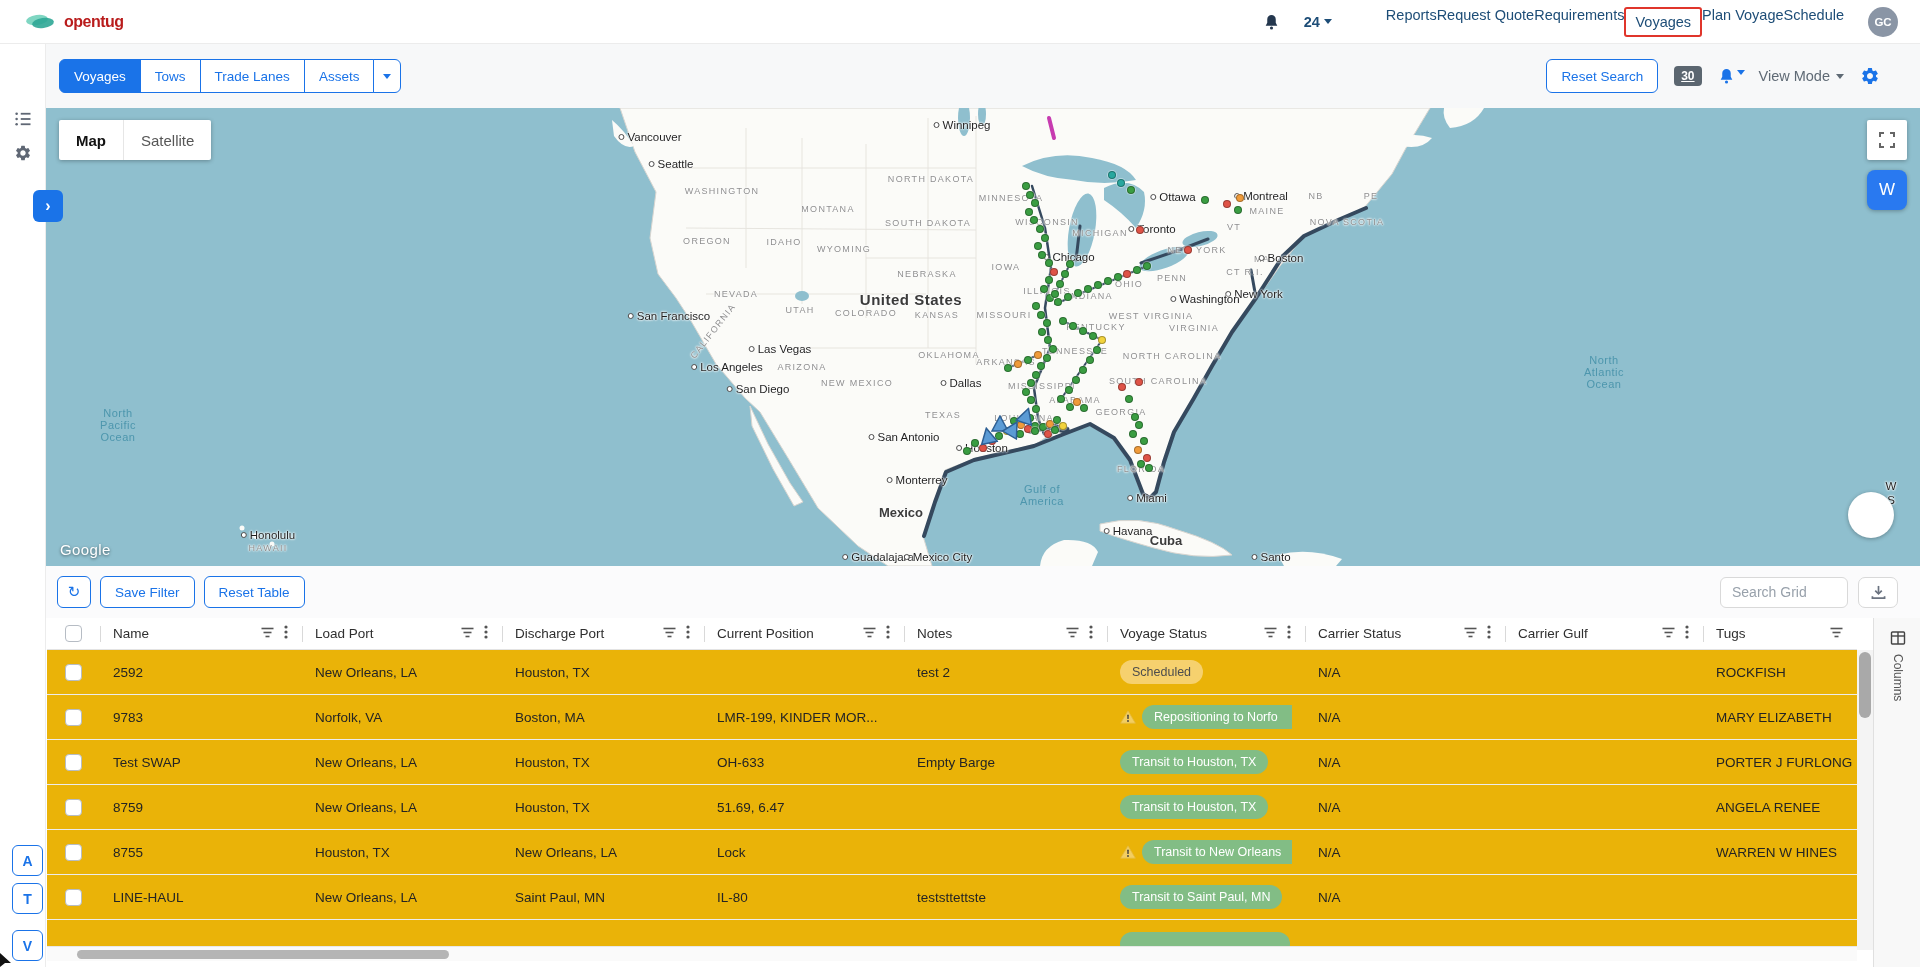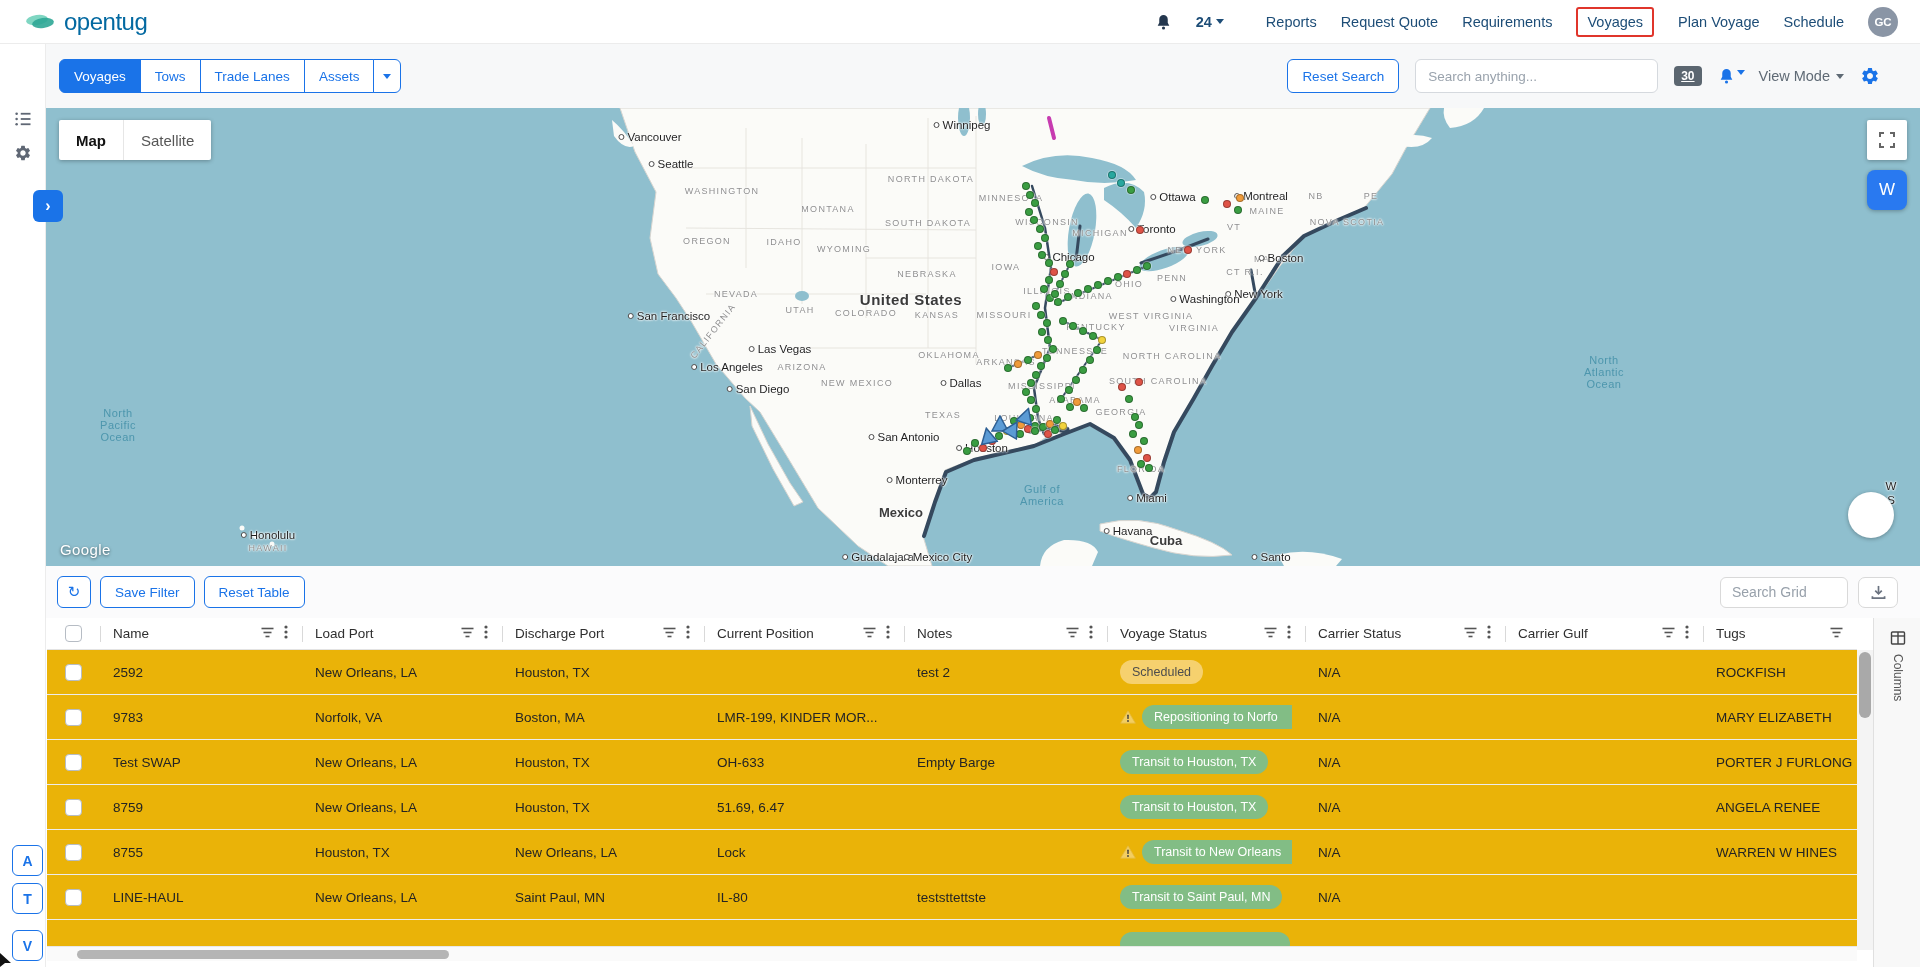--- a/index.html
+++ b/index.html
@@ -3,21 +3,21 @@
 <meta charset="utf-8">
 <style>
   * { margin:0; padding:0; box-sizing:border-box; }
   html,body { background:#fff; }
   body { font-family:"Liberation Sans", sans-serif; }
   #app { position:relative; width:1920px; height:967px; background:#fff; overflow:hidden; }
 
   
   #header { position:absolute; left:0; top:0; width:1920px; height:44px; background:#fff; border-bottom:1px solid #ececec; display:flex; align-items:center; justify-content:space-between; padding:0 22px 0 24px; z-index:30; }
   .logo { display:flex; align-items:center; gap:8px; }
-  .logo-text { font-size:24px; font-weight:400; color:#0369a1; letter-spacing:-0.5px; }
+  .logo-text { font-size:16px; font-weight:700; color:#b91c1c; letter-spacing:-0.5px; }
   .top-nav { display:flex; align-items:center; gap:24px; }
   .nav-link { font-size:14.5px; font-weight:500; color:#1d4d77; cursor:pointer; white-space:nowrap; }
   .nav-link.highlighted { border:2px solid #e0352b; border-radius:3px; padding:5px 9px; }
   .notif-bell { display:flex; align-items:center; }
   .notif-count { font-size:14.5px; font-weight:600; color:#1d4d77; display:flex; align-items:center; gap:4px; margin-right:18px; }
   .caret-down { width:0; height:0; border-left:4px solid transparent; border-right:4px solid transparent; border-top:5px solid #1d4d77; display:inline-block; }
   .avatar { width:30px; height:30px; border-radius:50%; background:#8a95a5; color:#fff; font-size:11.5px; font-weight:700; display:flex; align-items:center; justify-content:center; }
 
   
   #sidebar { position:absolute; left:0; top:44px; width:46px; height:923px; background:#fff; border-right:1px solid #ececec; z-index:25; }
@@ -128,21 +128,21 @@
       <span class="notif-bell">
         <svg width="17" height="18" viewBox="0 0 24 24" fill="#24374e">
             <path d="M12 2a6 6 0 0 0-6 6v5l-2.2 4.2h16.4L18 13V8a6 6 0 0 0-6-6z"></path>
             <circle cx="12" cy="20.4" r="2.2"></circle>
           </svg>
       </span>
       <span class="notif-count">
         <span>24</span>
         <span class="caret-down"></span>
       </span>
-      <div id="nav-links" style="display:flex;align-items:center;gap:24px;">
+      <div id="nav-links" style="display:flex;margin-left:12px;">
           <span class="nav-link">Reports</span>
           <span class="nav-link">Request Quote</span>
           <span class="nav-link">Requirements</span>
           <span class="nav-link highlighted">Voyages</span>
           <span class="nav-link">Plan Voyage</span>
           <span class="nav-link">Schedule</span>
         </div>
       <div class="avatar">GC</div>
     </div>
   </header>
@@ -173,21 +173,20 @@
           <span class="tab">Tows</span>
           <span class="tab">Trade Lanes</span>
           <span class="tab">Assets</span>
         </span>
       <span class="tab-caret-btn">
           <span class="caret-down"></span>
         </span>
     </div>
     <div class="toolbar-right">
       <button class="btn-outline">Reset Search</button>
-      <input class="search-input" type="text" placeholder="Search anything..." style="">
       <span class="count-badge">30</span>
       <span class="bell-blue">
         <svg width="17" height="18" viewBox="0 0 24 24" fill="#1a73e8">
             <path d="M12 2a6 6 0 0 0-6 6v5l-2.2 4.2h16.4L18 13V8a6 6 0 0 0-6-6z"></path>
             <circle cx="12" cy="20.4" r="2.2"></circle>
           </svg>
         <span class="caret-down"></span>
       </span>
       <span class="view-mode">
         <span>View Mode</span>

